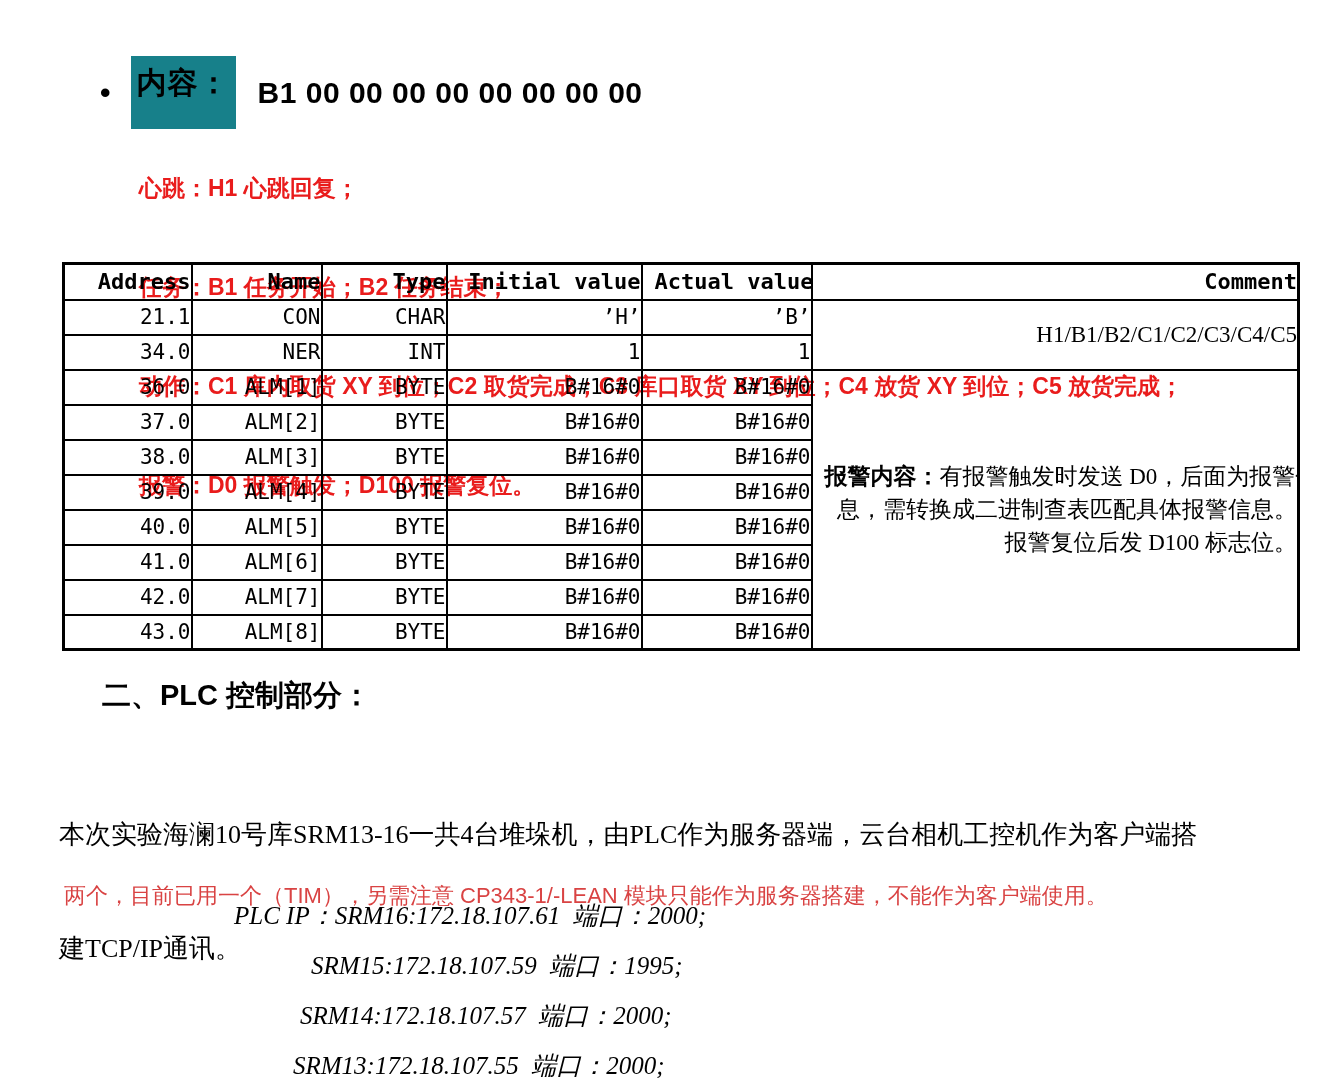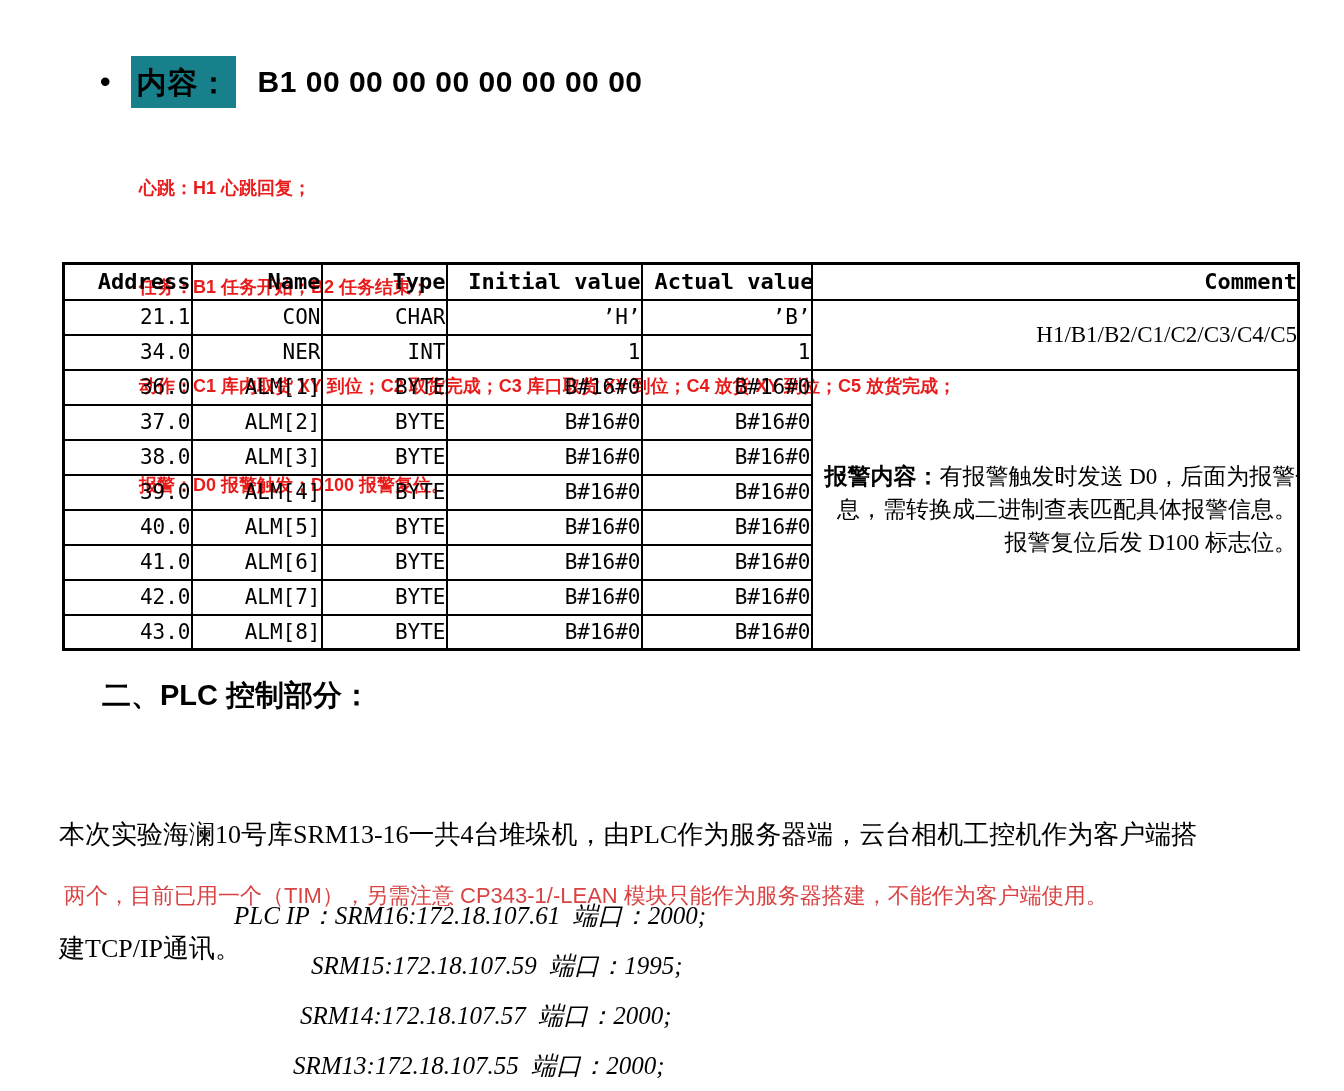--- a/index.html
+++ b/index.html
@@ -22,32 +22,32 @@
     align-items: center;
     gap: 20px;
     font-weight: bold;
     font-size: 30px;
     white-space: pre;
   }
   .bullet-dot { font-size: 30px; line-height: 30px; }
   .hl-label {
     background: #17808A;
     color: #000000;
-    padding: 7px 6px 4px 6px;
+    padding: 7px 6px 25px 6px;
     font-weight: bold;
     letter-spacing: 1px;
   }
   .hl-value { margin-left: 2px; letter-spacing: 0.5px; }
 
   
   .red-annotations {
     position: absolute;
     left: 139px;
     top: 106px;
-    font-size: 18px;
+    font-size: 23px;
     font-weight: bold;
     line-height: 33px;
     color: #e91c1c;
     white-space: pre;
     font-family: "Liberation Sans", sans-serif;
   }
 
   
   table.var-table {
     position: absolute;

